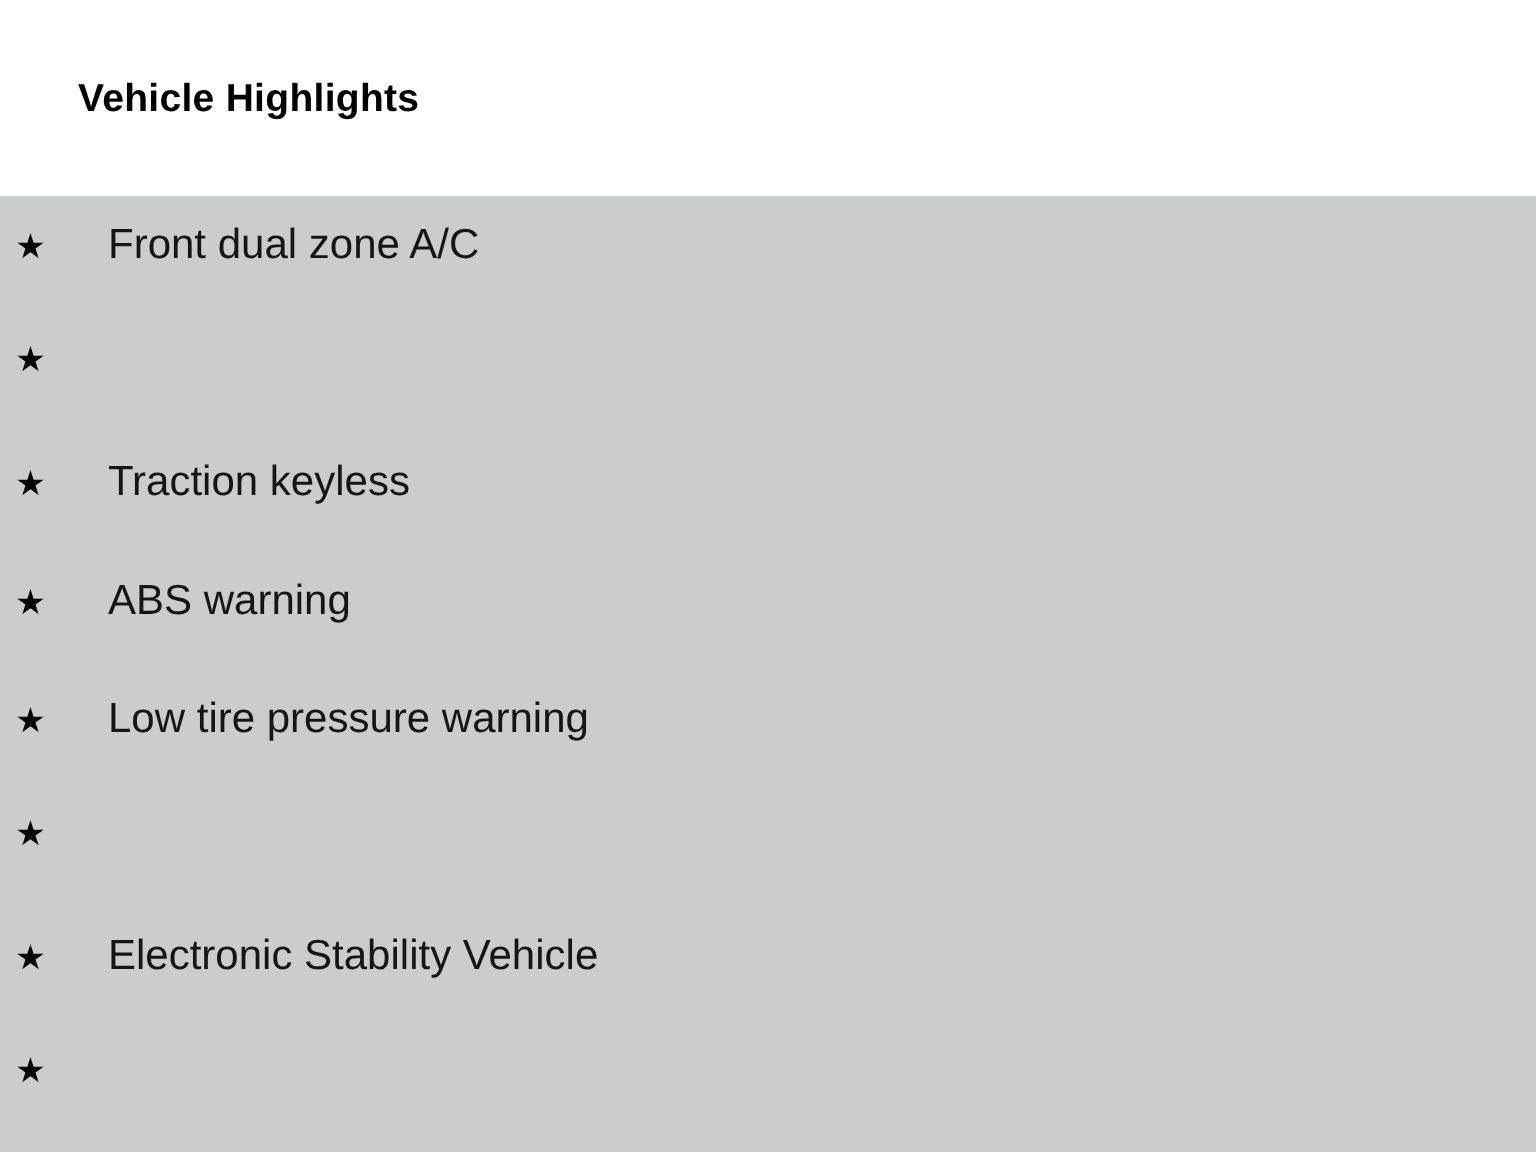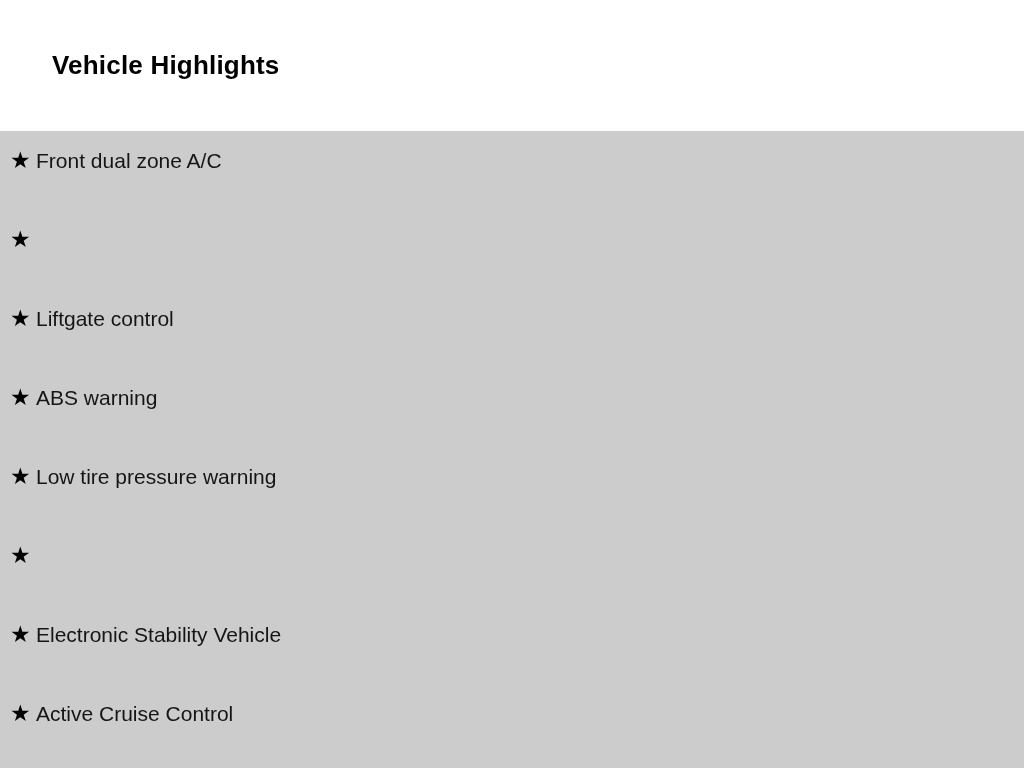--- a/index.html
+++ b/index.html
@@ -48,24 +48,25 @@
   }
   .star-icon {
     font-size: 23px;
     color: #000000;
     line-height: 1;
     width: 26px;
     flex: 0 0 26px;
     text-align: left;
   }
   .highlight-label {
-    font-size: 21px;
+    font-size: 28px;
     color: #151515;
     line-height: 1;
     white-space: nowrap;
+    margin-left: 36px;
   }
 </style>
 </head>
 <body>
 
 <div class="page">
 
   <div class="header">
     <div class="header-title">Vehicle Highlights</div>
   </div>
@@ -76,21 +77,21 @@
       <span class="star-icon">★</span>
       <span class="highlight-label">Front dual zone A/C</span>
     </div>
 
     <div class="highlight-item">
       <span class="star-icon">★</span>
     </div>
 
     <div class="highlight-item">
       <span class="star-icon">★</span>
-      <span class="highlight-label">Liftgate control</span>
+      <span class="highlight-label">Traction keyless</span>
     </div>
 
     <div class="highlight-item">
       <span class="star-icon">★</span>
       <span class="highlight-label">ABS warning</span>
     </div>
 
     <div class="highlight-item">
       <span class="star-icon">★</span>
       <span class="highlight-label">Low tire pressure warning</span>
@@ -100,17 +101,16 @@
       <span class="star-icon">★</span>
     </div>
 
     <div class="highlight-item">
       <span class="star-icon">★</span>
       <span class="highlight-label">Electronic Stability Vehicle</span>
     </div>
 
     <div class="highlight-item">
       <span class="star-icon">★</span>
-      <span class="highlight-label">Active Cruise Control</span>
     </div>
 
   </div>
 </div>
 
 </body></html>

